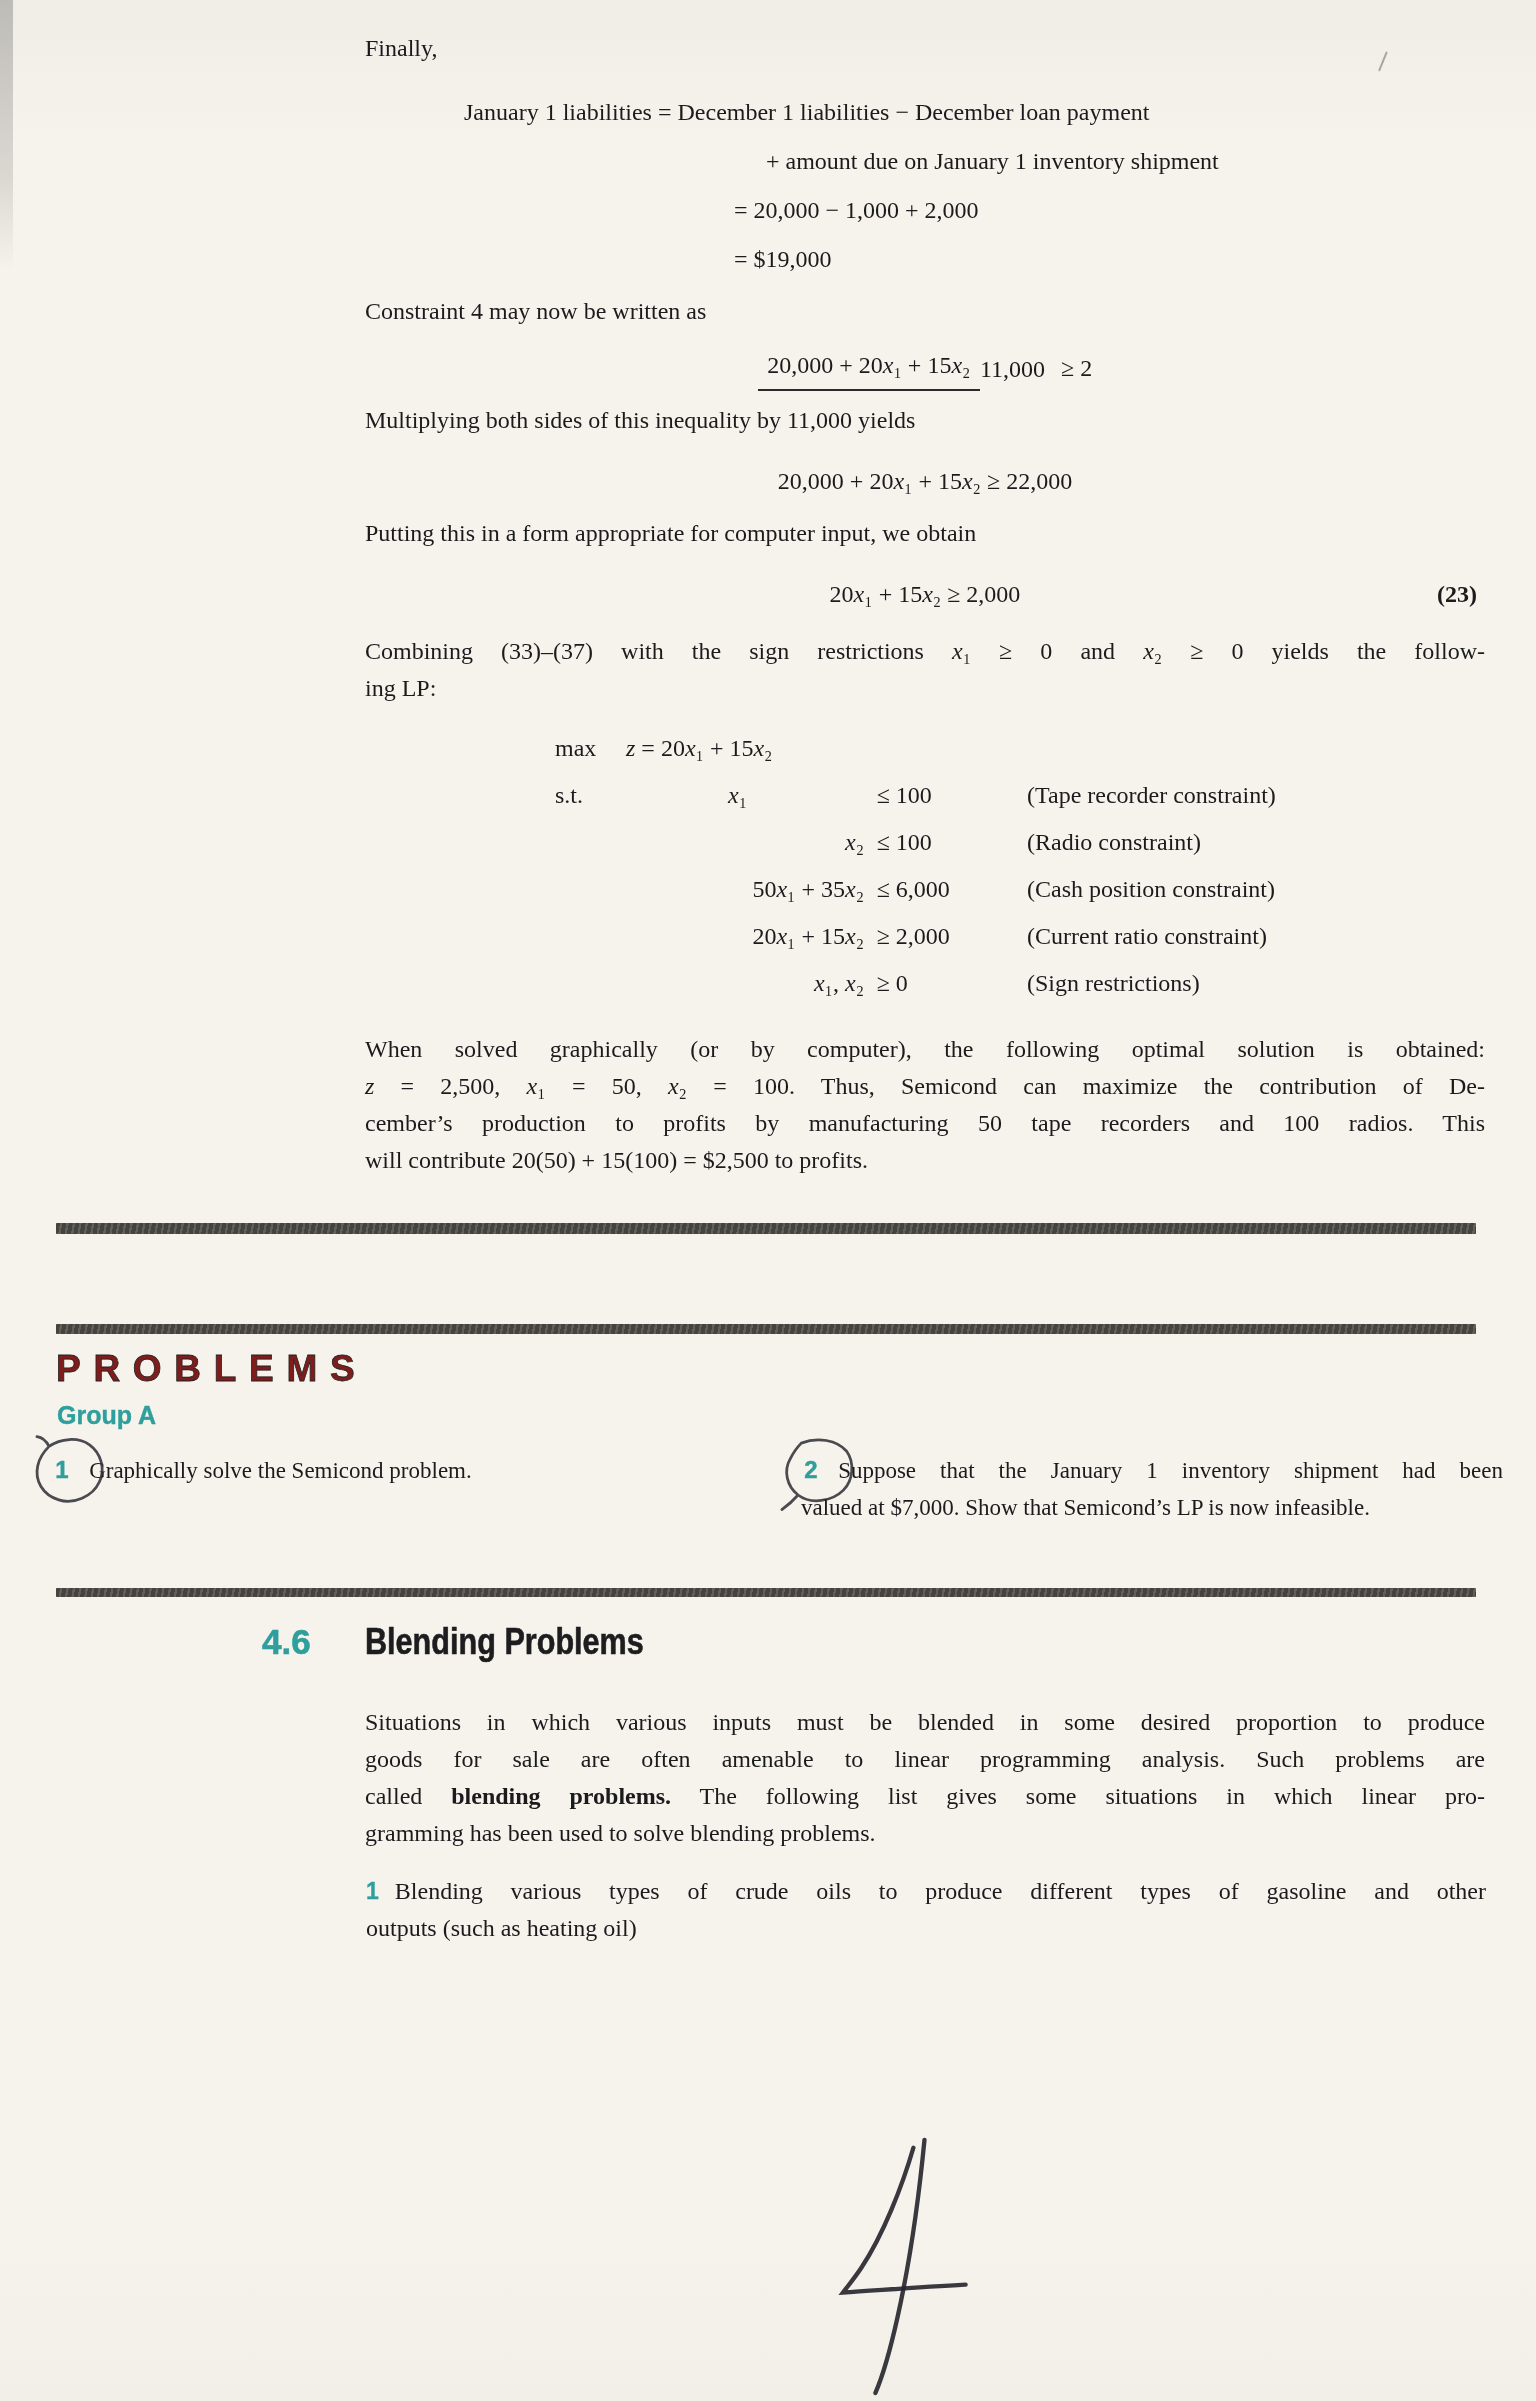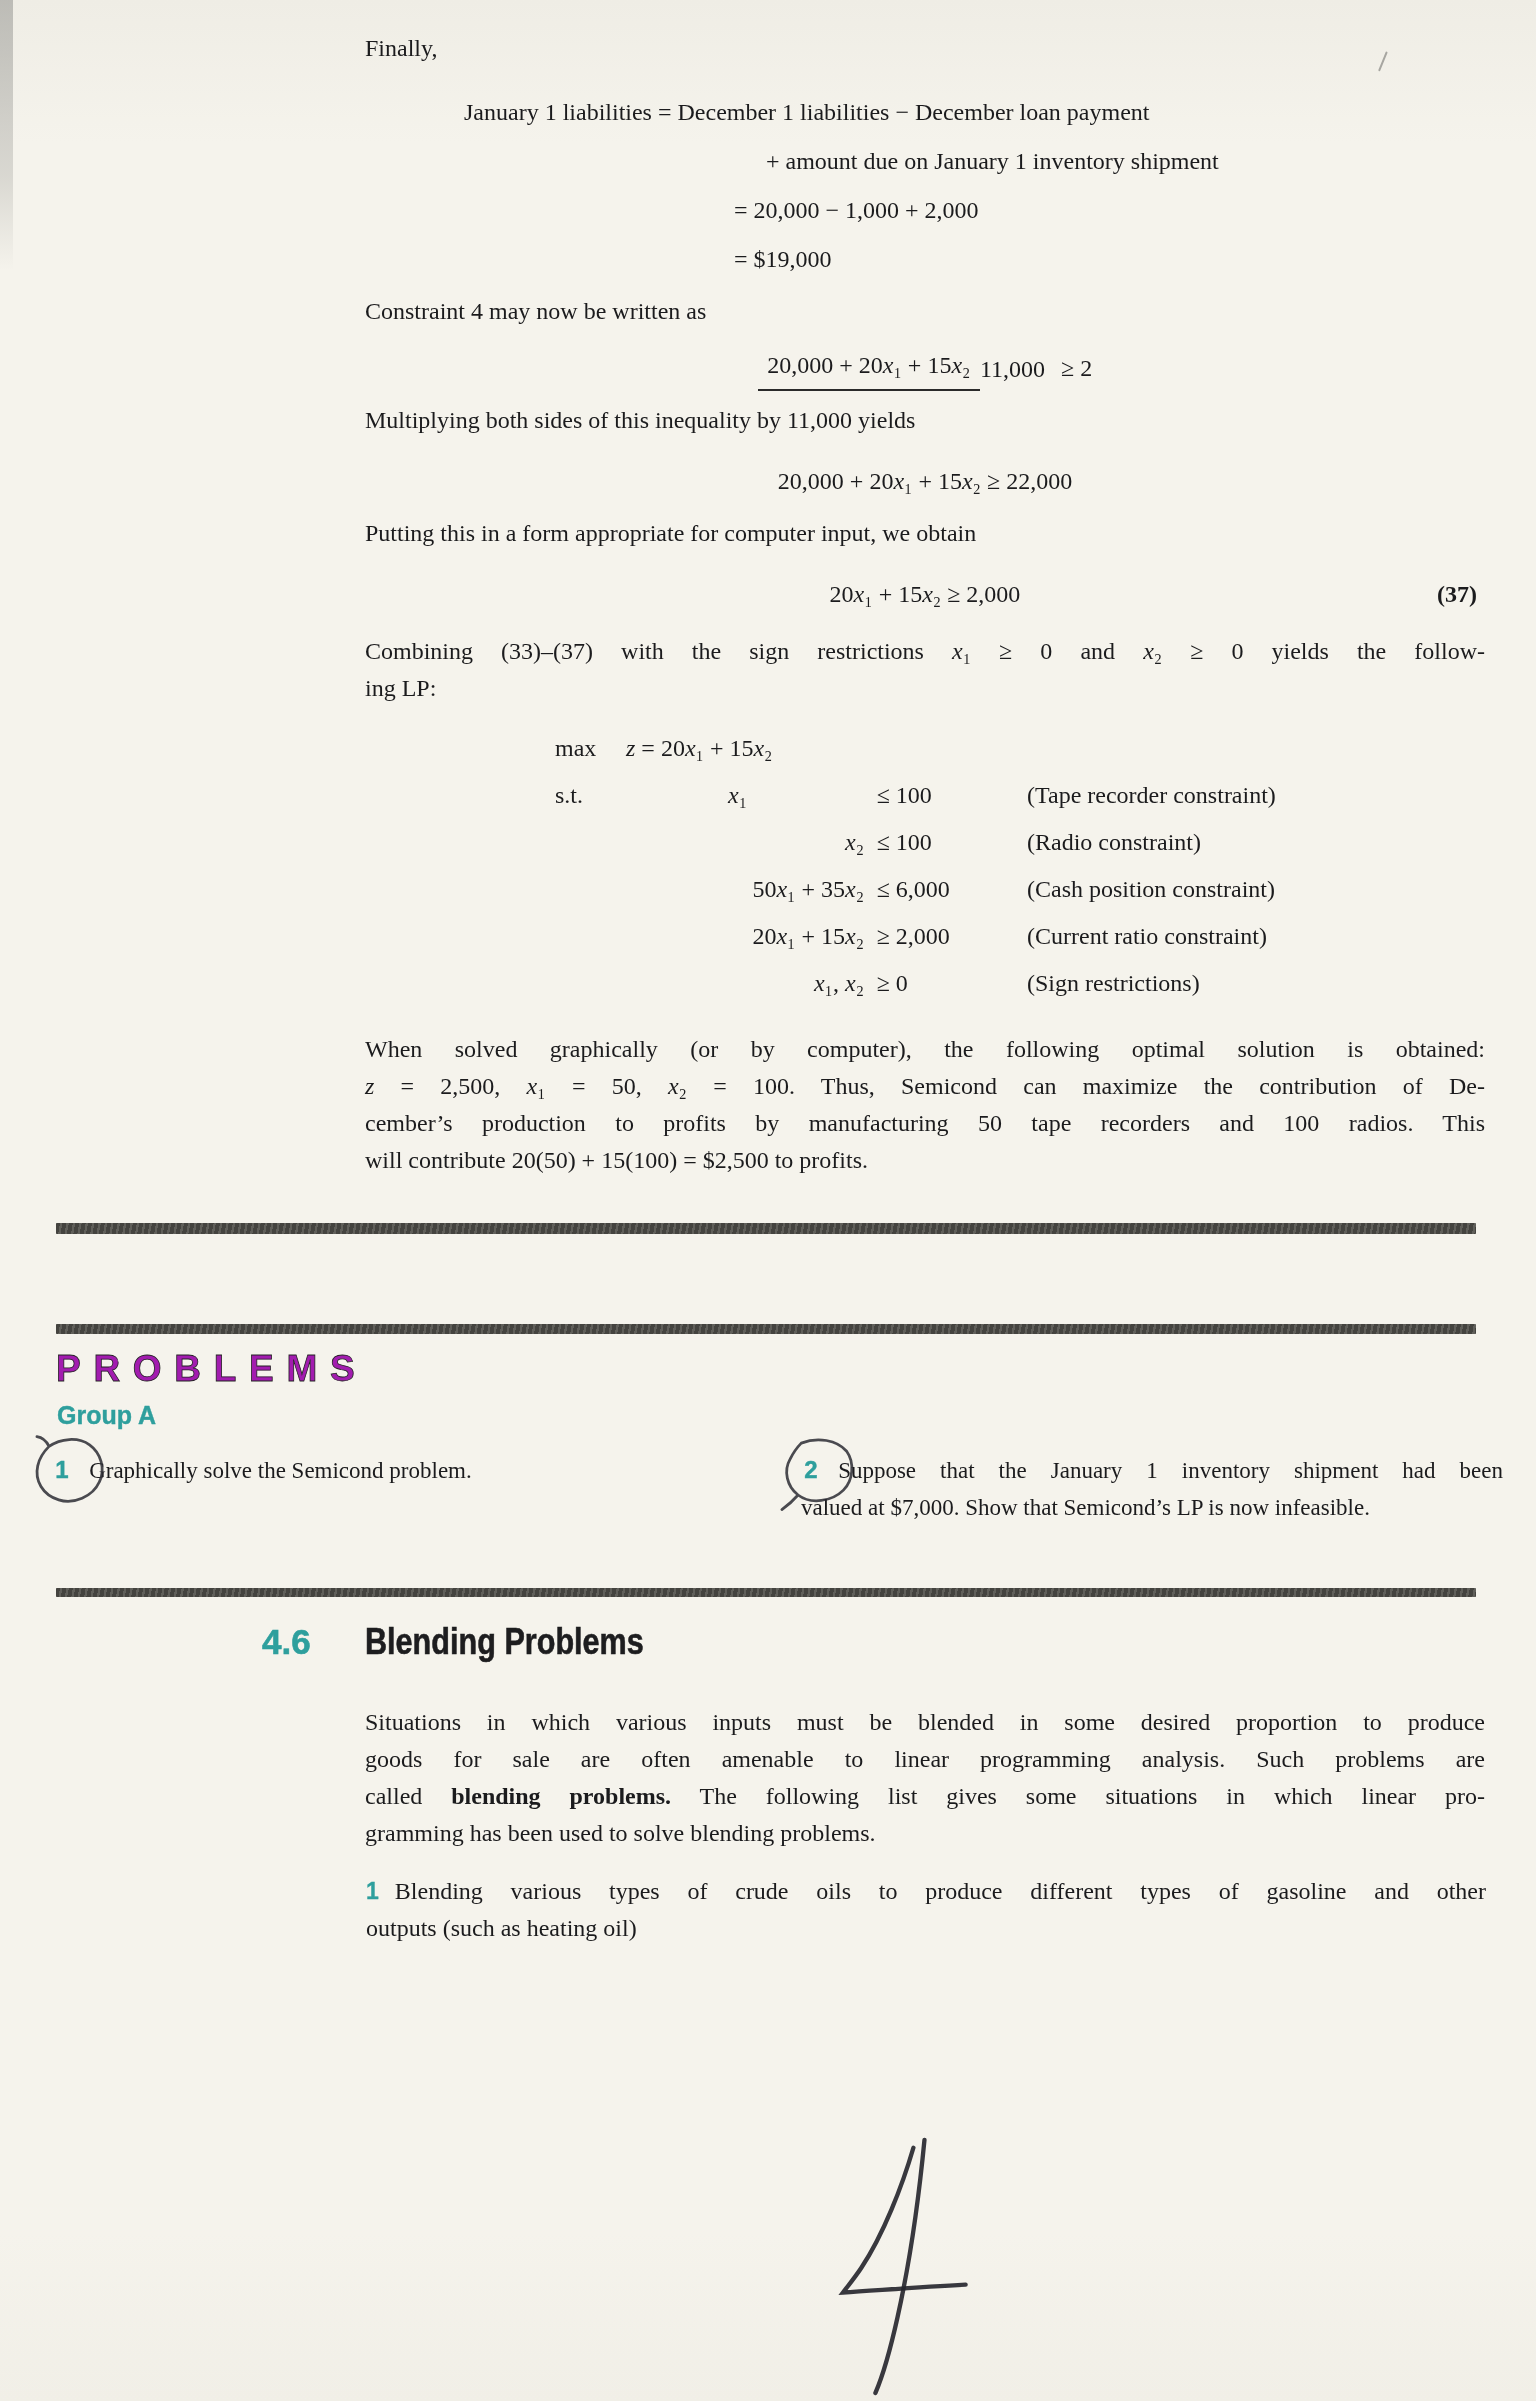--- a/index.html
+++ b/index.html
@@ -66,21 +66,21 @@
     background:repeating-linear-gradient(100deg, #44433f 0px, #44433f 4px, #605f5a 4px, #605f5a 6.3px);
     border-radius:0.8px;
   }
   .ruleA { margin-top:44px; }
   .ruleB { margin-top:90px; height:10.3px; }
   .ruleC { margin-top:62px; height:9.5px; }
 
   .problems-h {
     margin:14.3px 0 0 56px;
     font-family:"Liberation Sans", sans-serif;
-    font-weight:bold; font-size:37px; letter-spacing:12.7px; color:#a21caf;
+    font-weight:bold; font-size:37px; letter-spacing:12.7px; color:#7f1d1d;
     -webkit-text-stroke:0.8px #1f1f1f;
   }
   .group-h {
     margin:11px 0 0 57px;
     font-family:"Liberation Sans", sans-serif;
     font-weight:bold; font-size:25px; color:var(--accent,#2e9f9d);
     -webkit-text-stroke:0.4px var(--accent,#2e9f9d);
   }
 
   .prob-cols { margin:20.6px 0 0 52px; display:flex; font-size:23px; line-height:37px; }
@@ -157,21 +157,21 @@
     </div>
 
     <p class="body-line mt10">Multiplying both sides of this inequality by 11,000 yields</p>
 
     <div class="ceq math">20,000 + 20<i>x</i>₁ + 15<i>x</i>₂ ≥ 22,000</div>
 
     <p class="body-line mt18">Putting this in a form appropriate for computer input, we obtain</p>
 
     <div class="ceq eq37row">
       <span class="math">20<i>x</i>₁ + 15<i>x</i>₂ ≥ 2,000</span>
-      <span class="eqno">(37)</span>
+      <span class="eqno">(23)</span>
     </div>
 
     <div class="pjust combining">
       <div class="jline math">Combining (33)–(37) with the sign restrictions <i>x</i>₁ ≥ 0 and <i>x</i>₂ ≥ 0 yields the follow-</div>
       <div>ing LP:</div>
     </div>
 
     <div class="lp">
       <div class="lp-row">
         <span class="lp-prefix">max</span>

